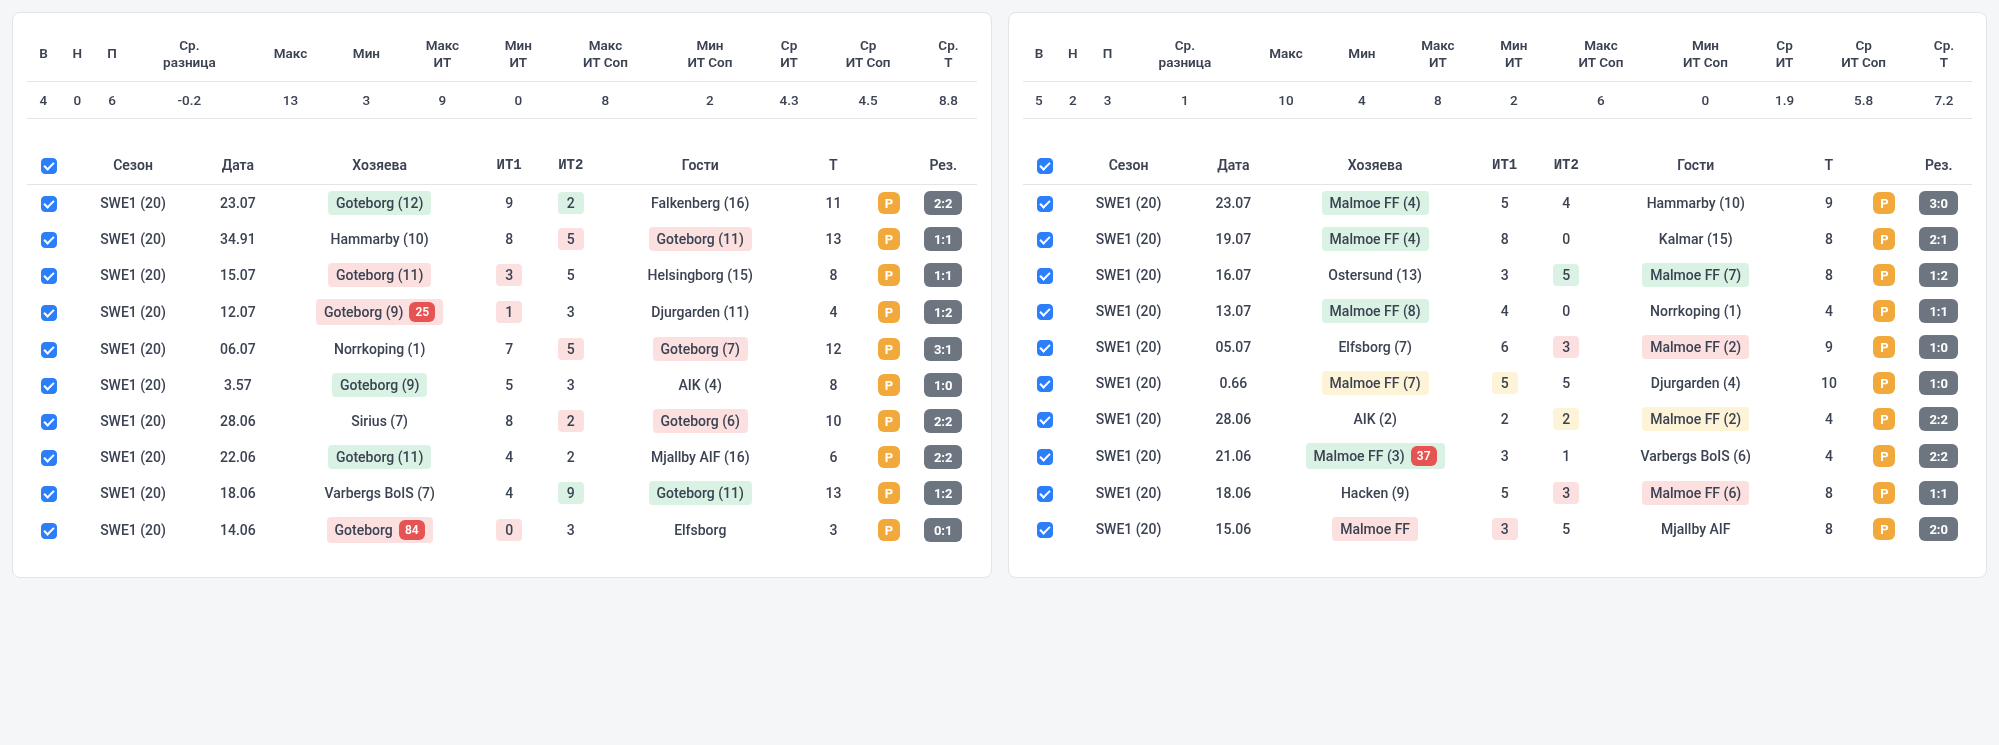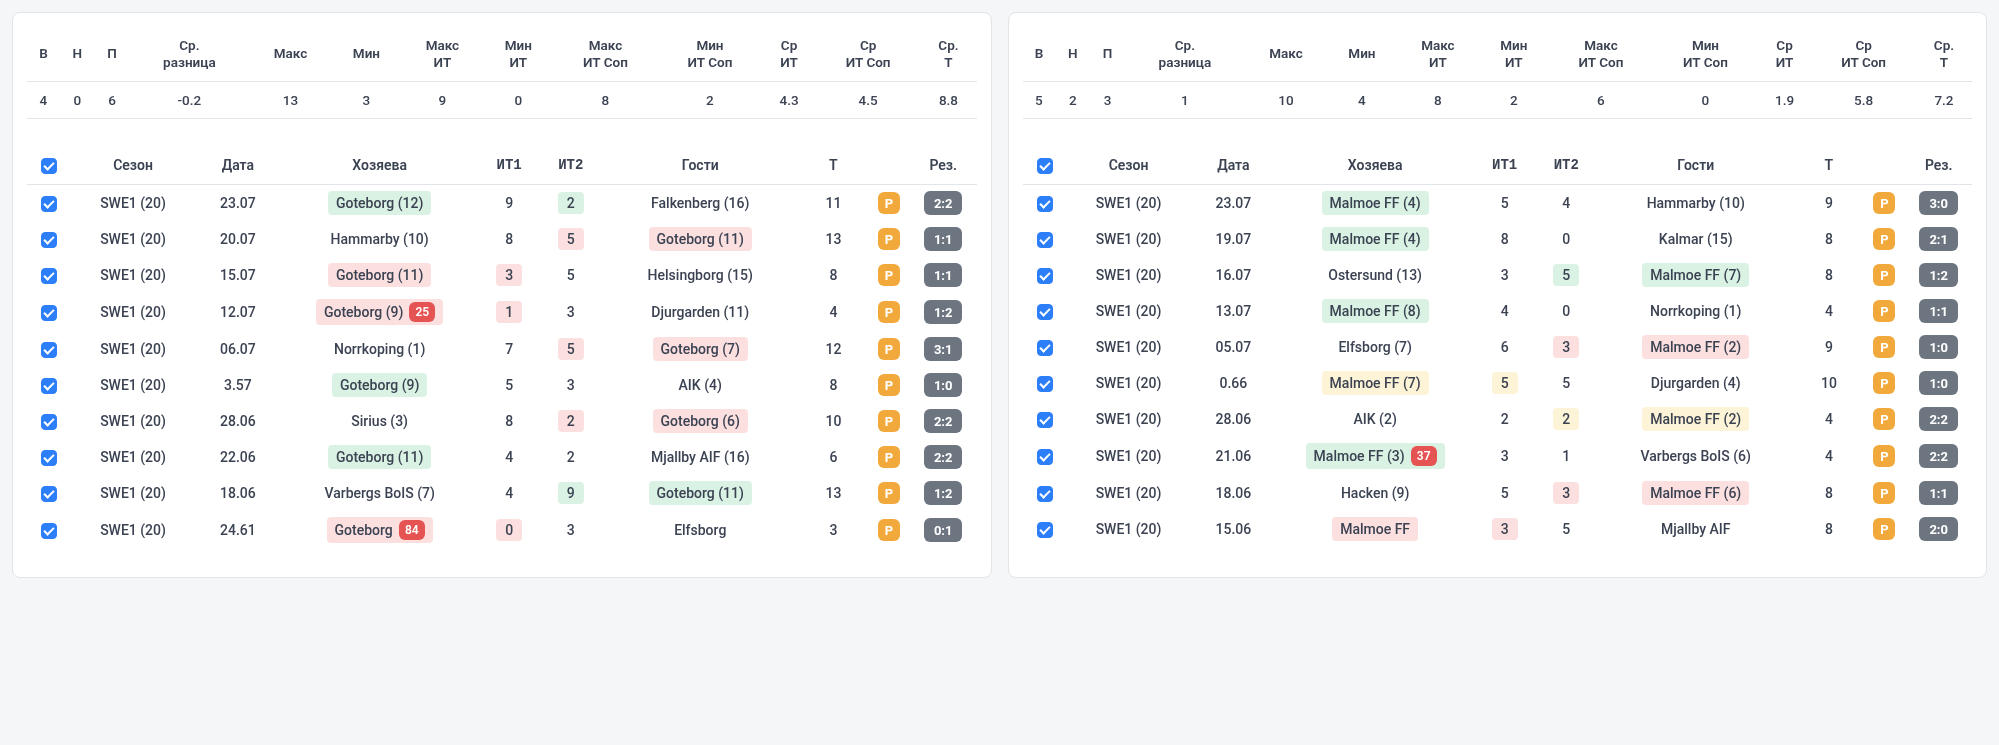--- a/index.html
+++ b/index.html
@@ -225,21 +225,21 @@
             <td><span class="num-cell ">9</span></td>
             <td><span class="num-cell hl-green">2</span></td>
             <td><span class="team-cell ">Falkenberg (16)</span></td>
             <td>11</td>
             <td><span class="p-badge">Р</span></td>
             <td><span class="score-badge">2:2</span></td>
           </tr>
           <tr>
             <td><input type="checkbox" class="chk" checked="" style=""></td>
             <td>SWE1 (20)</td>
-            <td>20.07</td>
+            <td>34.91</td>
             <td><span class="team-cell ">Hammarby (10) </span></td>
             <td><span class="num-cell ">8</span></td>
             <td><span class="num-cell hl-red">5</span></td>
             <td><span class="team-cell hl-red">Goteborg (11)</span></td>
             <td>13</td>
             <td><span class="p-badge">Р</span></td>
             <td><span class="score-badge">1:1</span></td>
           </tr>
           <tr>
             <td><input type="checkbox" class="chk" checked="" style=""></td>
@@ -286,21 +286,21 @@
             <td><span class="num-cell ">3</span></td>
             <td><span class="team-cell ">AIK (4)</span></td>
             <td>8</td>
             <td><span class="p-badge">Р</span></td>
             <td><span class="score-badge">1:0</span></td>
           </tr>
           <tr>
             <td><input type="checkbox" class="chk" checked="" style=""></td>
             <td>SWE1 (20)</td>
             <td>28.06</td>
-            <td><span class="team-cell ">Sirius (3) </span></td>
+            <td><span class="team-cell ">Sirius (7) </span></td>
             <td><span class="num-cell ">8</span></td>
             <td><span class="num-cell hl-red">2</span></td>
             <td><span class="team-cell hl-red">Goteborg (6)</span></td>
             <td>10</td>
             <td><span class="p-badge">Р</span></td>
             <td><span class="score-badge">2:2</span></td>
           </tr>
           <tr>
             <td><input type="checkbox" class="chk" checked="" style=""></td>
             <td>SWE1 (20)</td>
@@ -321,21 +321,21 @@
             <td><span class="num-cell ">4</span></td>
             <td><span class="num-cell hl-green">9</span></td>
             <td><span class="team-cell hl-green">Goteborg (11)</span></td>
             <td>13</td>
             <td><span class="p-badge">Р</span></td>
             <td><span class="score-badge">1:2</span></td>
           </tr>
           <tr>
             <td><input type="checkbox" class="chk" checked="" style=""></td>
             <td>SWE1 (20)</td>
-            <td>24.61</td>
+            <td>14.06</td>
             <td><span class="team-cell hl-red">Goteborg <span class="red-badge">84</span></span></td>
             <td><span class="num-cell hl-red">0</span></td>
             <td><span class="num-cell ">3</span></td>
             <td><span class="team-cell ">Elfsborg</span></td>
             <td>3</td>
             <td><span class="p-badge">Р</span></td>
             <td><span class="score-badge">0:1</span></td>
           </tr>
         </tbody>
       </table>

